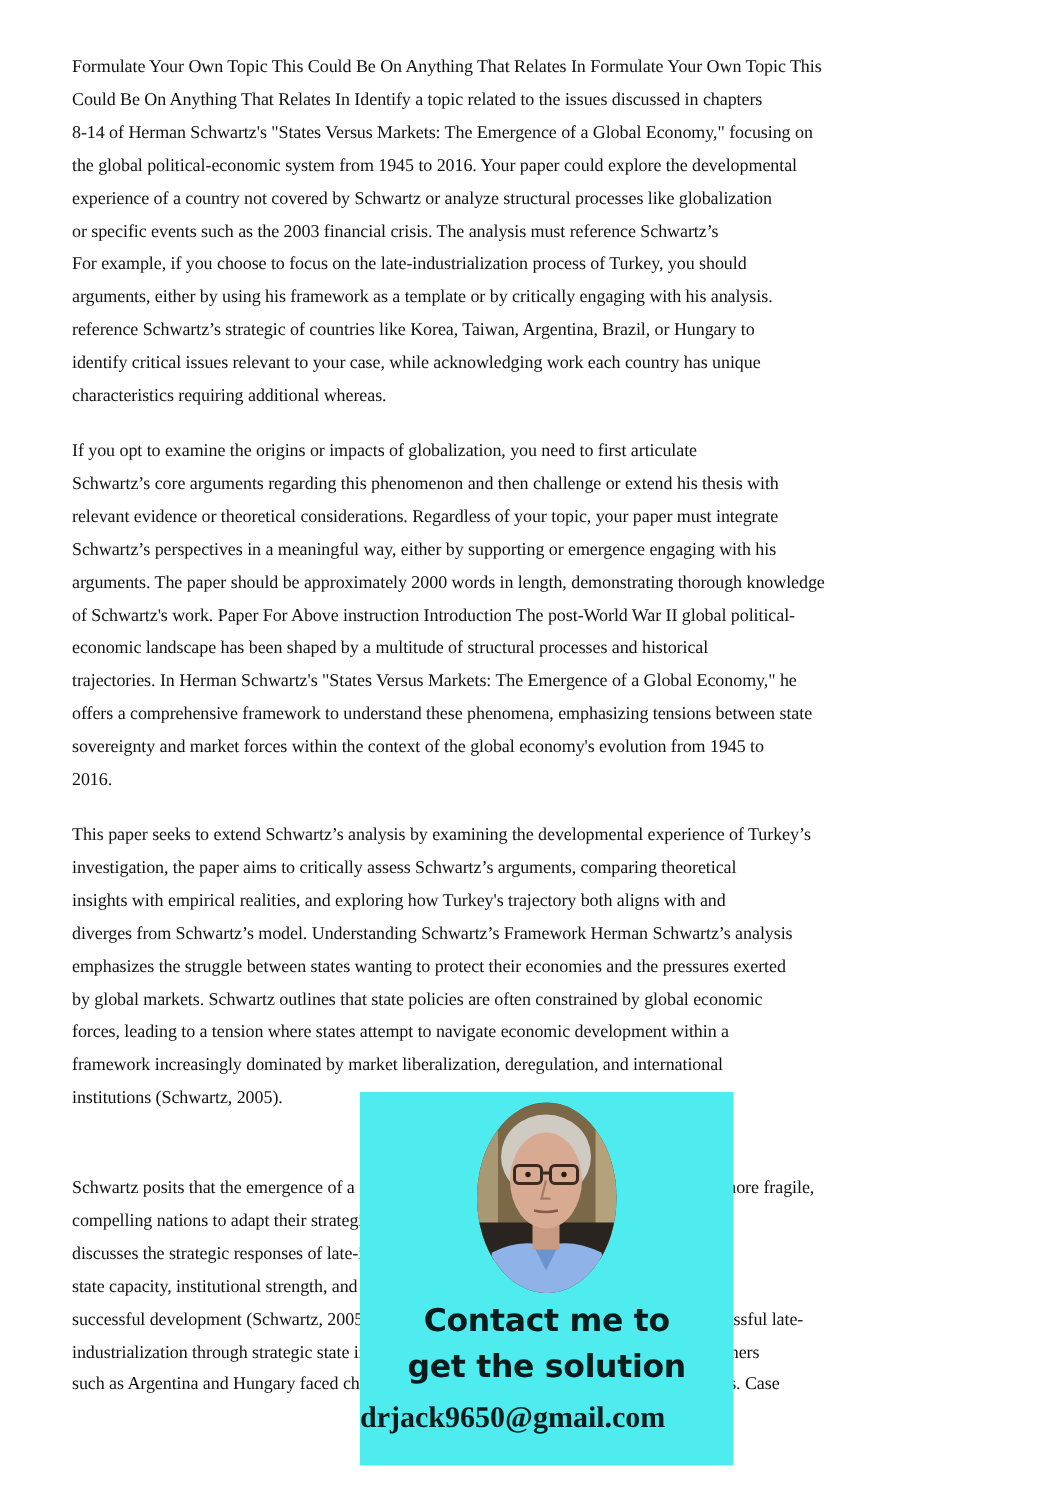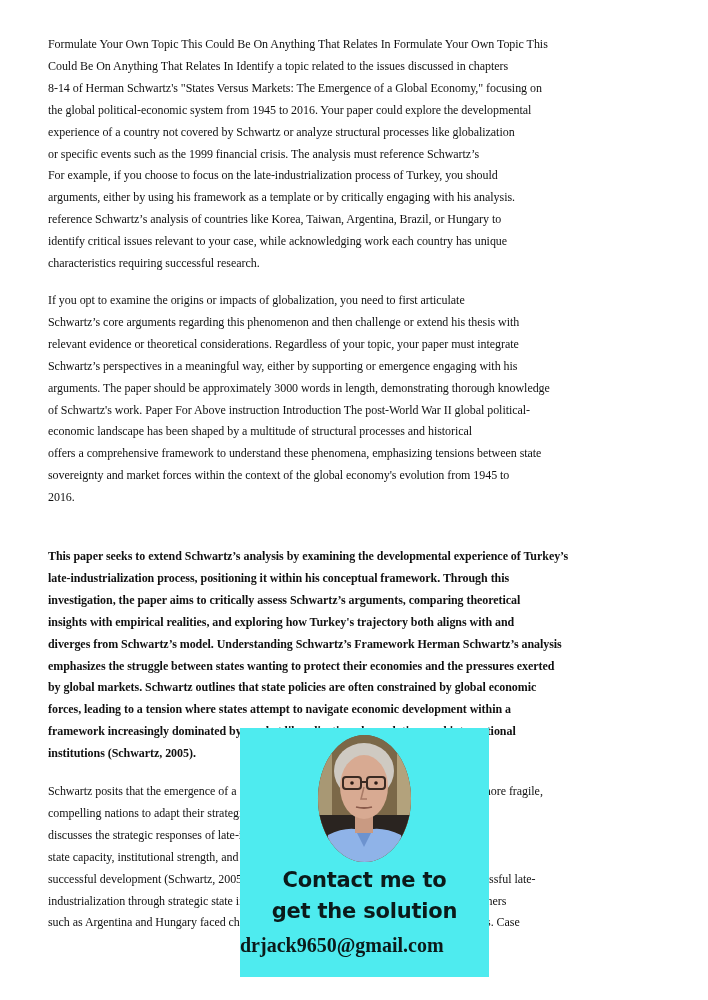--- a/index.html
+++ b/index.html
@@ -29,21 +29,21 @@
     }
     .line {
       display: block;
       font-size: 12px;
       line-height: 21.9px;
       white-space: nowrap;
       letter-spacing: -0.05px;
     }
     #p1 { top: 34px; }
     #p2 { top: 290px; }
-    #p3 { top: 546px; font-weight: bold; }
+    #p3 { top: 546px; }
     #p4 { top: 781px; }
 
     .ad-box {
       position: absolute;
       left: 240px;
       top: 728px;
       width: 249px;
       height: 249px;
       background: #4eebef;
       z-index: 5;
@@ -89,44 +89,44 @@
 <body>
 
 <div class="page">
 
   <div class="paragraph" id="p1">
     <span class="line">Formulate Your Own Topic This Could Be On Anything That Relates In Formulate Your Own Topic This</span>
     <span class="line">Could Be On Anything That Relates In Identify a topic related to the issues discussed in chapters</span>
     <span class="line">8-14 of Herman Schwartz's "States Versus Markets: The Emergence of a Global Economy," focusing on</span>
     <span class="line">the global political-economic system from 1945 to 2016. Your paper could explore the developmental</span>
     <span class="line">experience of a country not covered by Schwartz or analyze structural processes like globalization</span>
-    <span class="line">or specific events such as the 1999 financial crisis. The analysis must reference Schwartz’s</span>
+    <span class="line">or specific events such as the 2003 financial crisis. The analysis must reference Schwartz’s</span>
     <span class="line">For example, if you choose to focus on the late-industrialization process of Turkey, you should</span>
     <span class="line">arguments, either by using his framework as a template or by critically engaging with his analysis.</span>
-    <span class="line">reference Schwartz’s analysis of countries like Korea, Taiwan, Argentina, Brazil, or Hungary to</span>
+    <span class="line">reference Schwartz’s strategic of countries like Korea, Taiwan, Argentina, Brazil, or Hungary to</span>
     <span class="line">identify critical issues relevant to your case, while acknowledging work each country has unique</span>
-    <span class="line">characteristics requiring successful research.</span>
+    <span class="line">characteristics requiring additional whereas.</span>
   </div>
 
   <div class="paragraph" id="p2">
     <span class="line">If you opt to examine the origins or impacts of globalization, you need to first articulate</span>
     <span class="line">Schwartz’s core arguments regarding this phenomenon and then challenge or extend his thesis with</span>
     <span class="line">relevant evidence or theoretical considerations. Regardless of your topic, your paper must integrate</span>
     <span class="line">Schwartz’s perspectives in a meaningful way, either by supporting or emergence engaging with his</span>
-    <span class="line">arguments. The paper should be approximately 3000 words in length, demonstrating thorough knowledge</span>
+    <span class="line">arguments. The paper should be approximately 2000 words in length, demonstrating thorough knowledge</span>
     <span class="line">of Schwartz's work. Paper For Above instruction Introduction The post-World War II global political-</span>
     <span class="line">economic landscape has been shaped by a multitude of structural processes and historical</span>
+    <span class="line">trajectories. In Herman Schwartz's "States Versus Markets: The Emergence of a Global Economy," he</span>
     <span class="line">offers a comprehensive framework to understand these phenomena, emphasizing tensions between state</span>
     <span class="line">sovereignty and market forces within the context of the global economy's evolution from 1945 to</span>
     <span class="line">2016.</span>
   </div>
 
   <div class="paragraph" id="p3">
     <span class="line">This paper seeks to extend Schwartz’s analysis by examining the developmental experience of Turkey’s</span>
-    <span class="line">late-industrialization process, positioning it within his conceptual framework. Through this</span>
     <span class="line">investigation, the paper aims to critically assess Schwartz’s arguments, comparing theoretical</span>
     <span class="line">insights with empirical realities, and exploring how Turkey's trajectory both aligns with and</span>
     <span class="line">diverges from Schwartz’s model. Understanding Schwartz’s Framework Herman Schwartz’s analysis</span>
     <span class="line">emphasizes the struggle between states wanting to protect their economies and the pressures exerted</span>
     <span class="line">by global markets. Schwartz outlines that state policies are often constrained by global economic</span>
     <span class="line">forces, leading to a tension where states attempt to navigate economic development within a</span>
     <span class="line">framework increasingly dominated by market liberalization, deregulation, and international</span>
     <span class="line">institutions (Schwartz, 2005).</span>
   </div>
 

